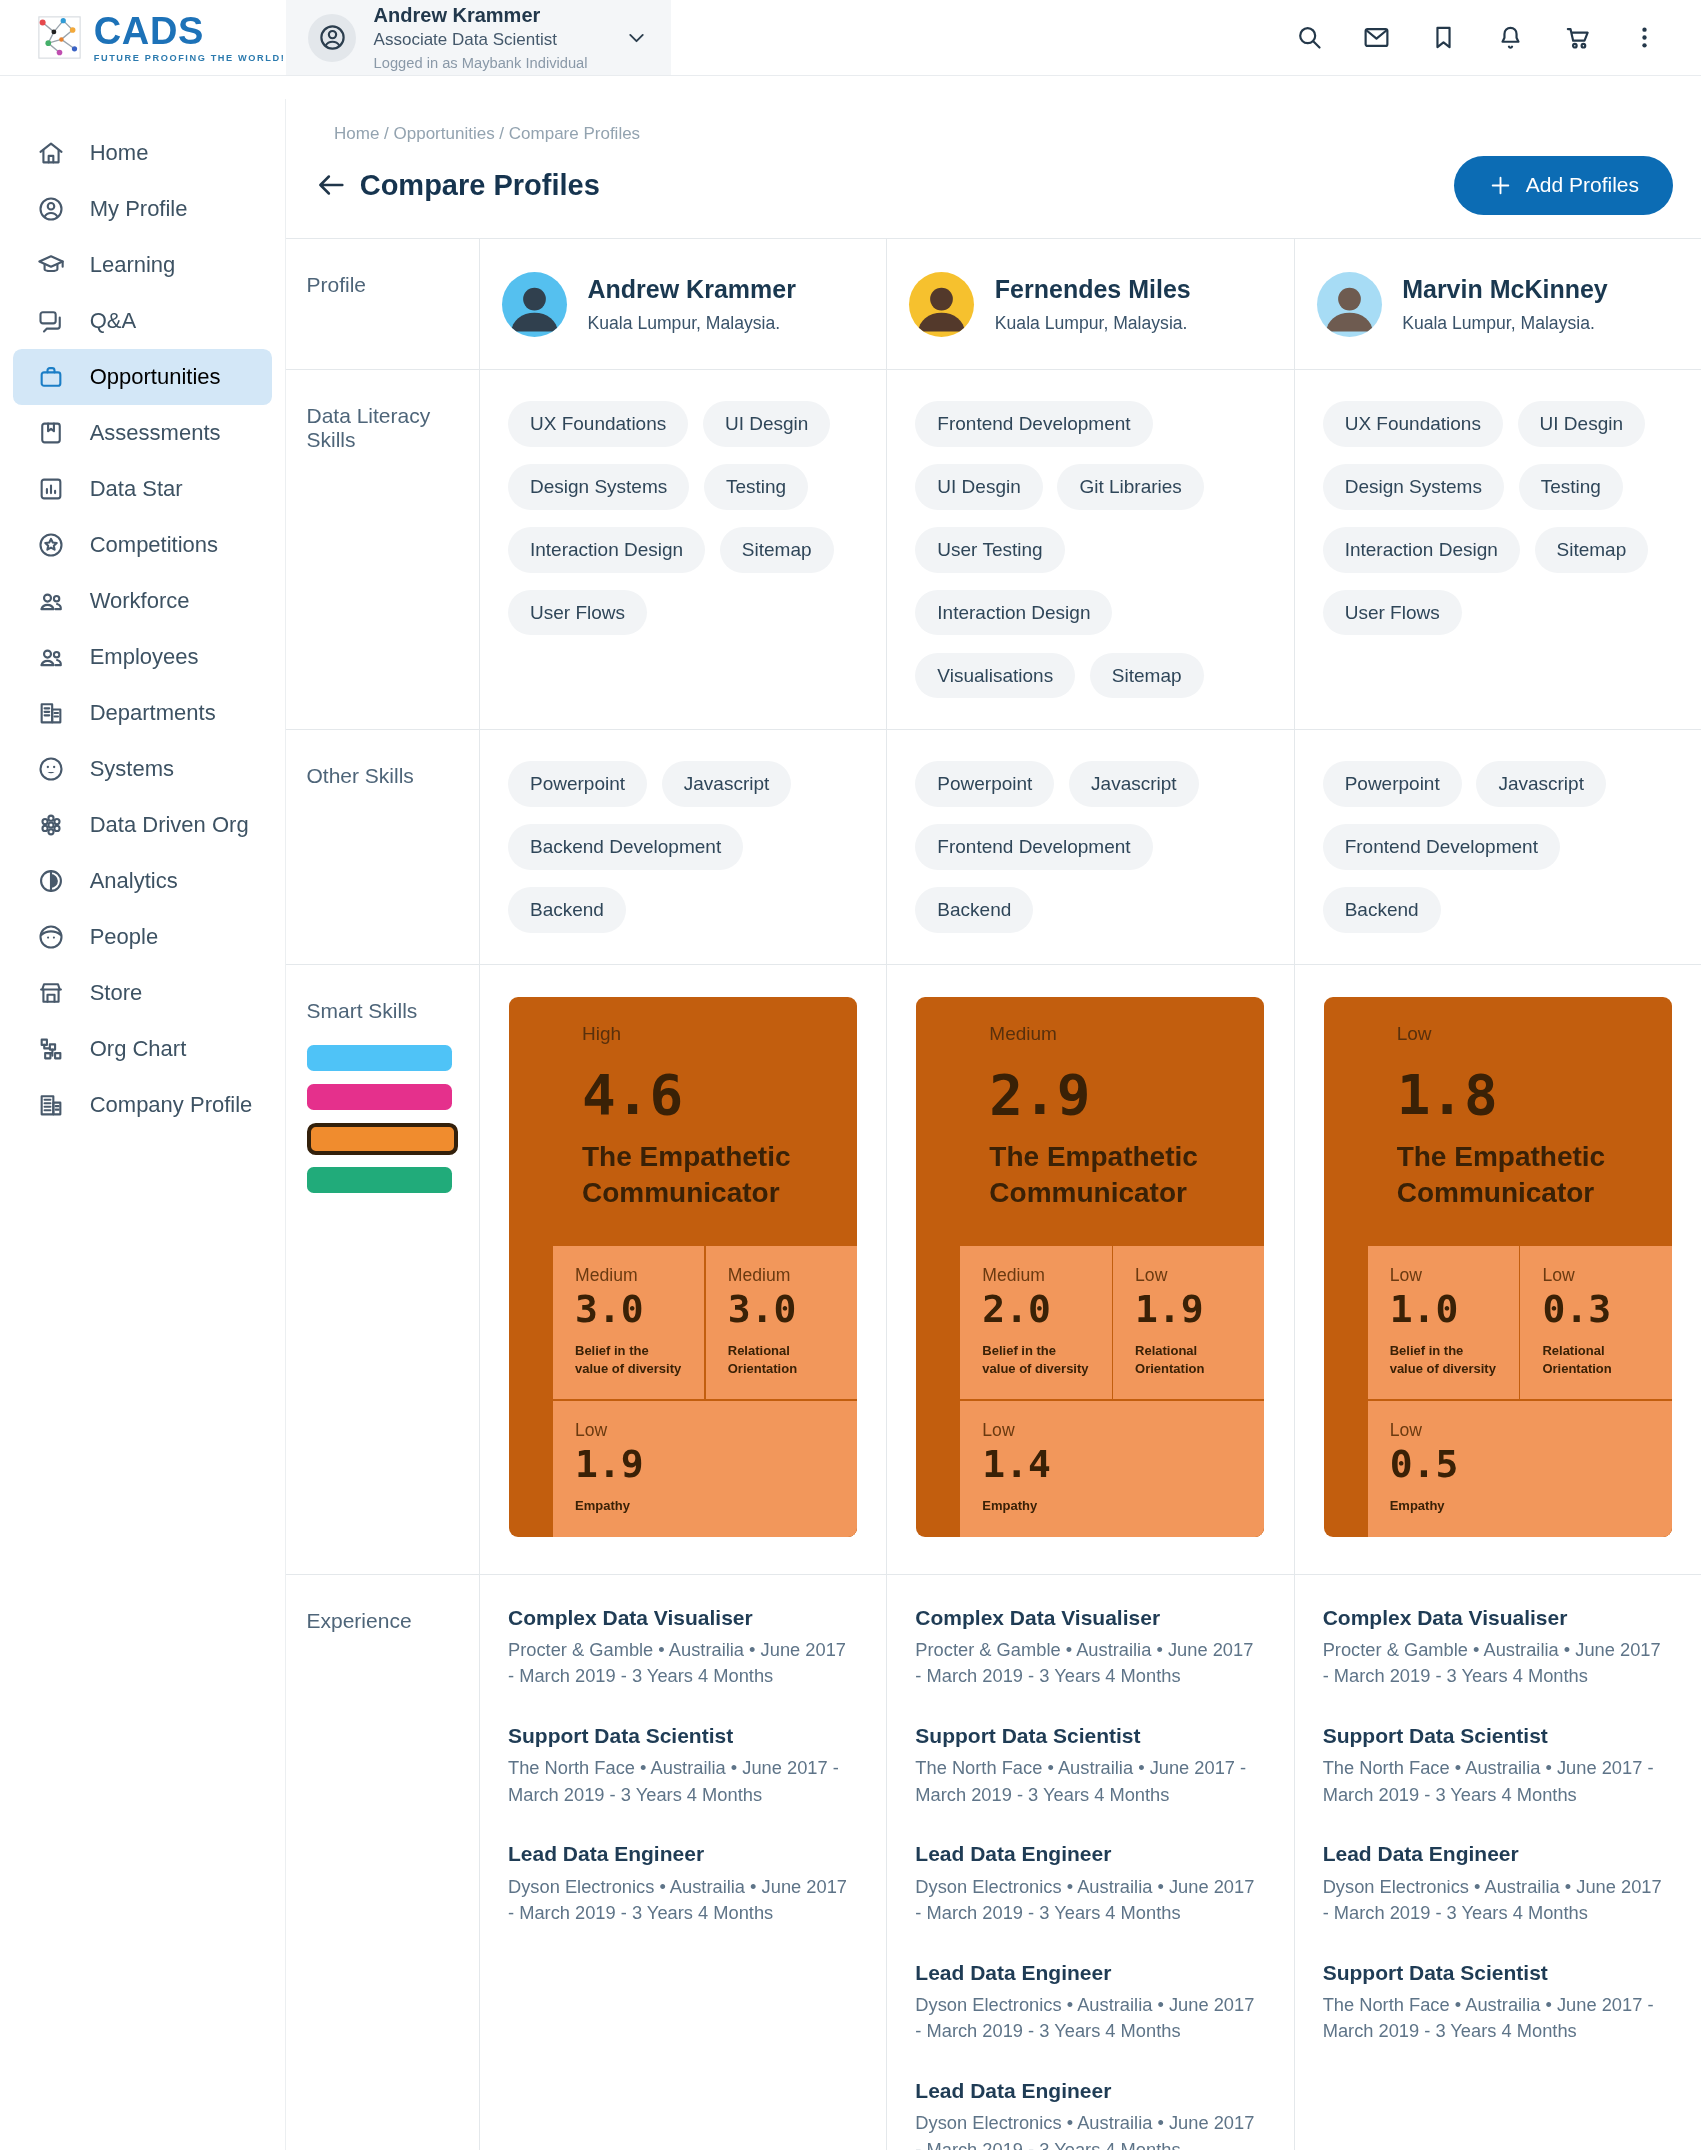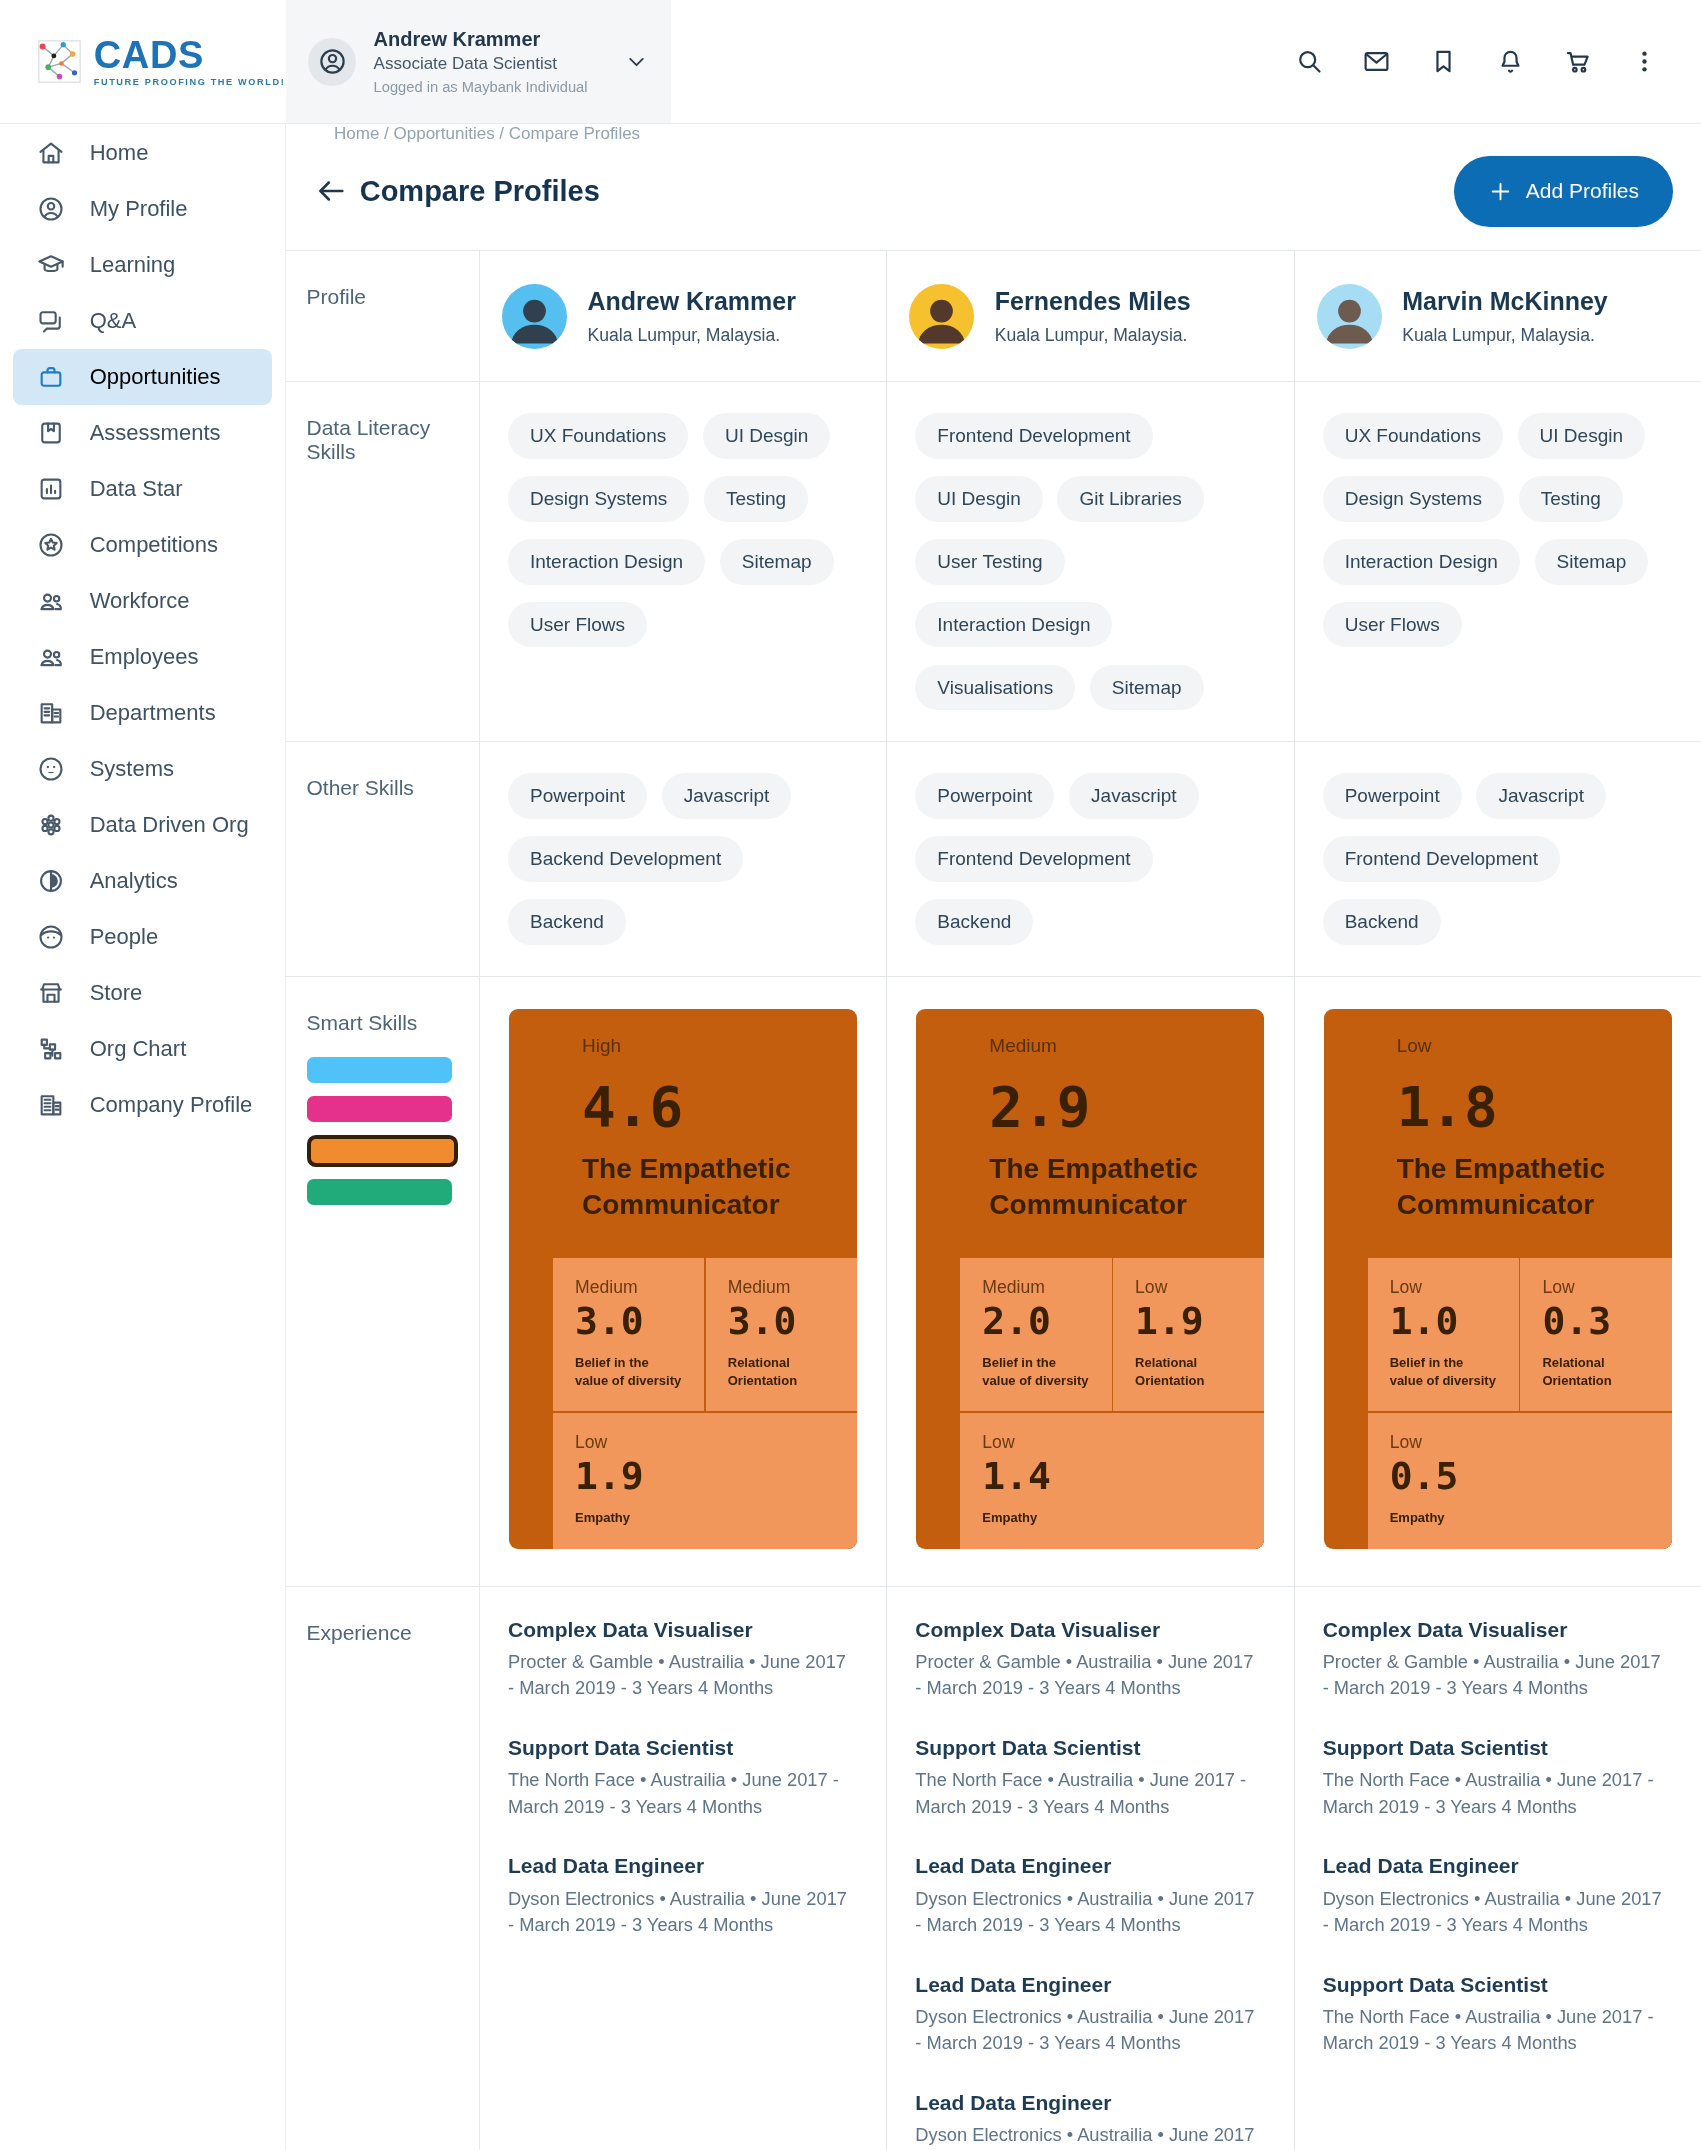--- a/index.html
+++ b/index.html
@@ -1,21 +1,21 @@
 <!DOCTYPE html>
 <html style="font-size:11.7px"><head>
 <meta charset="utf-8">
 <style>
   * { margin:0; padding:0; box-sizing:border-box; }
   html,body { background:#fff; }
   body { font-family:"Liberation Sans", sans-serif; color:#2d4356; }
   .app { position:relative; width:1702px; height:2151px; background:#fff; overflow:hidden; }
 
   
-  .topbar { position:absolute; top:0; left:0; right:0; height:124px; background:#fff;
+  .topbar { position:absolute; top:0; left:0; right:0; height:76px; background:#fff;
             border-bottom:1.5px solid #E9ECEF; display:flex; align-items:stretch; z-index:5; }
   .logo-area { width:286px; display:flex; align-items:center; gap:11.7px; padding-left:37px; }
   .logo-mark { width:45px; height:45px; }
   .logo-text { font-size:38px; font-weight:700; color:#1D72B8; letter-spacing:0.7px; line-height:1; }
   .logo-tag  { font-size:9.2px; font-weight:700; color:#2B7AAE; letter-spacing:1.6px; margin-top:3.7px; }
   .userbox { width:385px; background:#F4F6F8; display:flex; align-items:center; gap:17.6px;
              padding:0 22px; cursor:pointer; }
   .user-avatar { width:48px; height:48px; border-radius:50%; background:#E3E7EB; flex:0 0 auto;
                  display:flex; align-items:center; justify-content:center; }
   .user-meta { flex:1; }
@@ -35,21 +35,21 @@
   .nav-item svg { width:28px; height:28px; stroke:#48596B; flex:0 0 auto; }
   .nav-item.active { background:#D3E7F7; color:#000000;text-align:right; }
   .nav-item.active svg { stroke:#1B7EC6; }
 
   
   .content { position:absolute; top:99px; left:286px; right:0; bottom:0; background:#fff; }
   .crumb { margin:25px 0 0 48px; font-size:17px; color:#93A3B0; }
   .title-row { display:flex; align-items:center; margin:11.7px 29px 0 28px; }
   .back-btn { width:34px; height:34px; cursor:pointer; }
   .page-title { font-size:29px; font-weight:700; color:#16344F; margin-left:11.7px; }
-  .add-btn { margin-left:auto; height:71px; padding:8px 34px; border:none; border-radius:733px;
+  .add-btn { margin-left:auto; height:59px; padding:8px 34px; border:none; border-radius:733px;
              background:#0C6CB4; color:#fff; font-size:21px; font-family:inherit;
              display:flex; align-items:center; gap:13.2px; cursor:pointer; }
   .add-btn svg { width:25px; height:25px; }
 
   
   .table { margin-top:23.5px; border-top:1.5px solid #E4E8EB;
            display:grid; grid-template-columns:194px 1fr 1fr 1fr; }
   .cell { border-bottom:1.5px solid #E4E8EB; border-right:1.5px solid #E4E8EB; min-width:0; }
   .cell.last-col { border-right:none; }
   .label-cell { padding:34px 14.7px 0 20.5px; font-size:21px; font-weight:500; color:#4E6579; }

